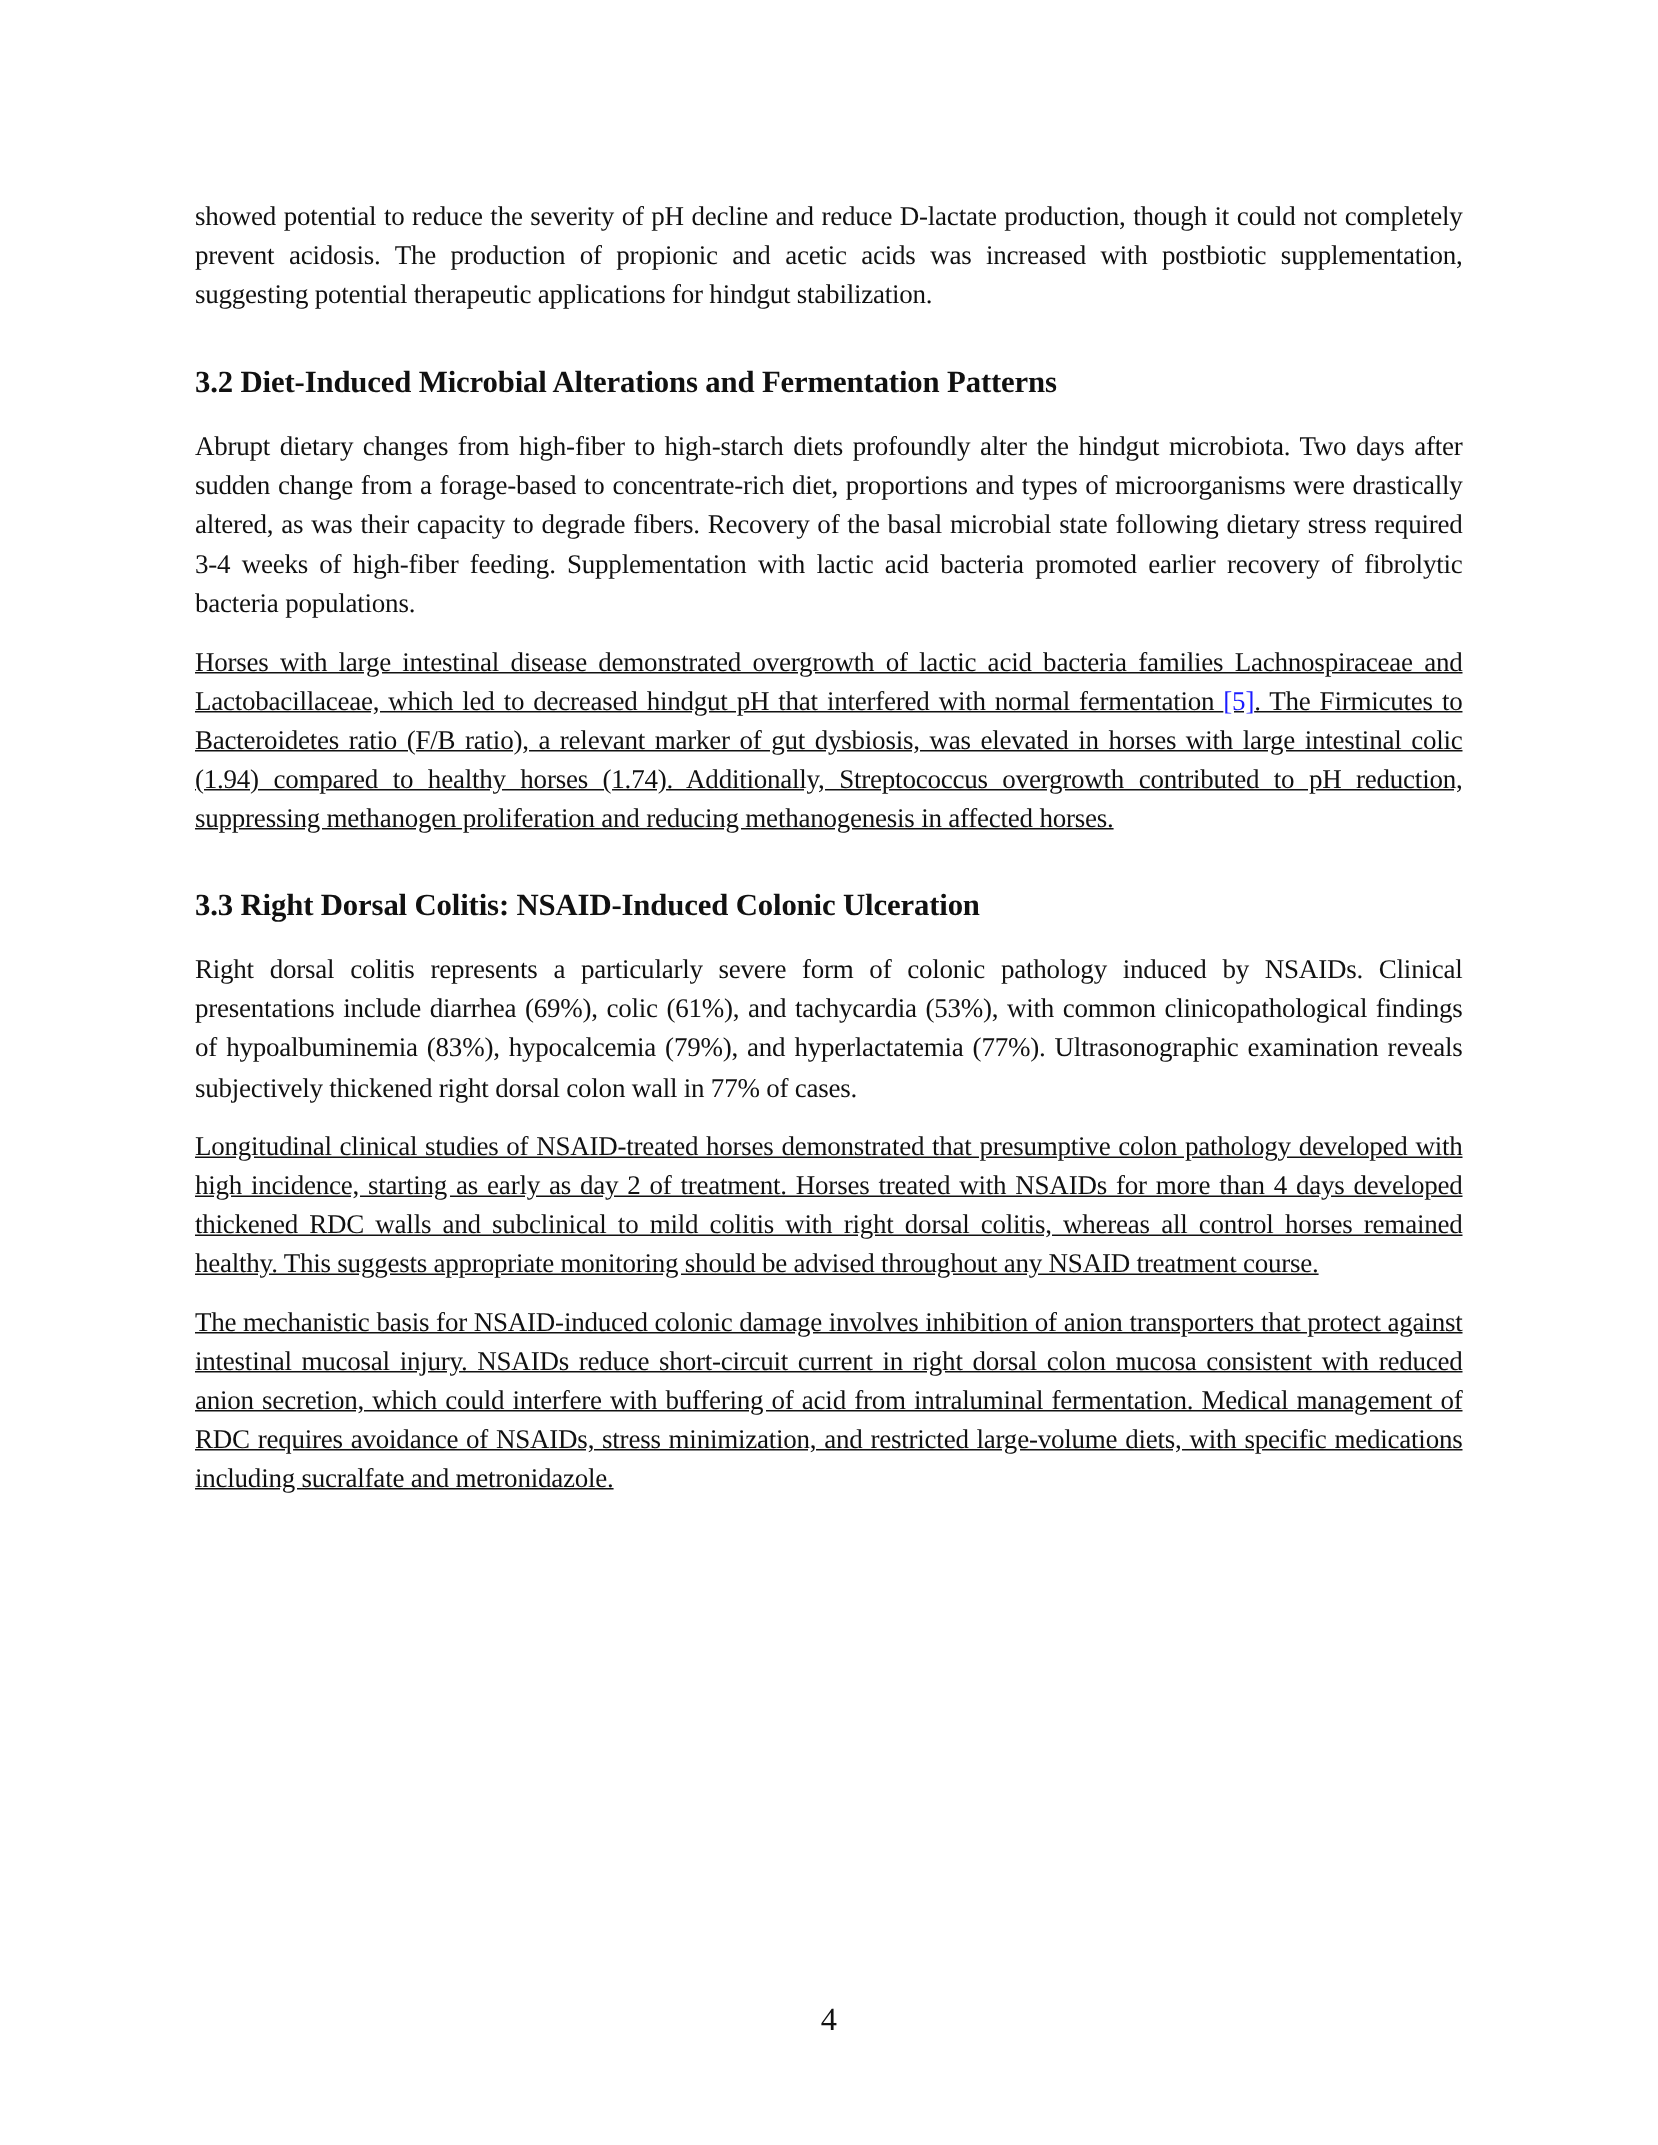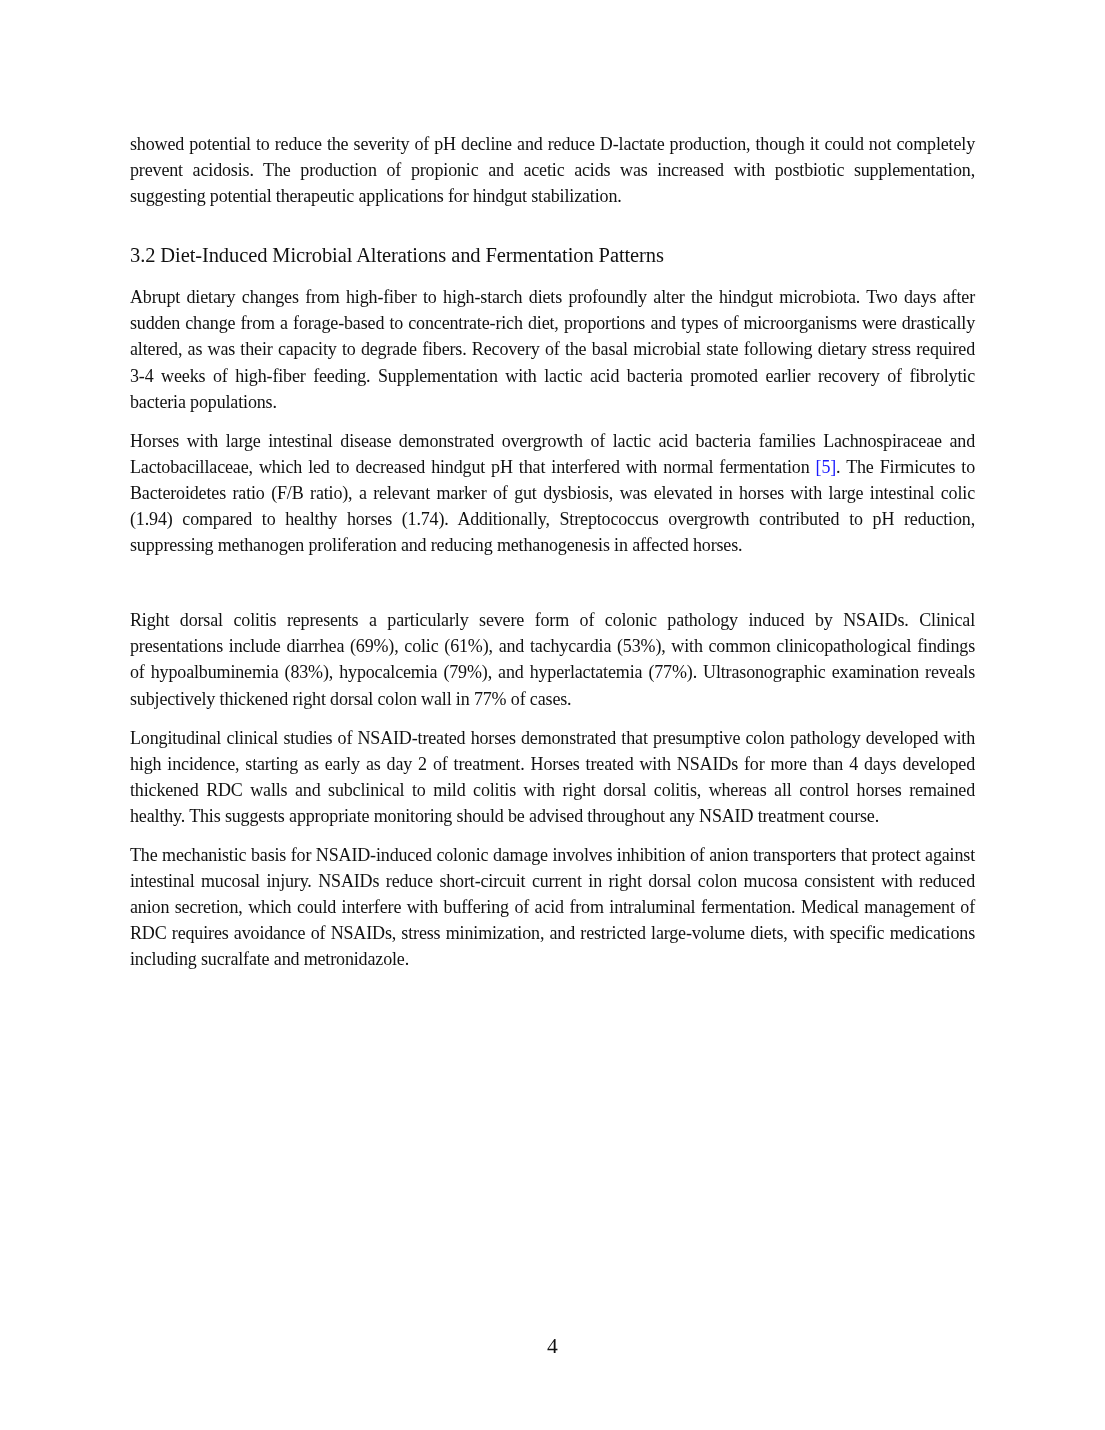--- a/index.html
+++ b/index.html
@@ -22,25 +22,25 @@
       width: 845px;
     }
     p.para {
       margin: 0;
       font-size: 18px;
       line-height: 26.1px;
       text-align: justify;
       hyphens: manual;
       letter-spacing: -0.15px;
     }
-    p.para + p.para { margin-top: 13px; }
+    p.para + p.para { margin-top: 13px; text-decoration: underline; }
     h3.section {
       margin: 0;
       font-size: 20.5px;
-      font-weight: normal;
+      font-weight: bold;
       line-height: 26px;
       letter-spacing: -0.1px;
     }
     .gap-before-heading { height: 33px; }
     .gap-after-heading { height: 16px; }
     a.cite {
       color: #1a1aff;
       text-decoration: none;
     }
     .page-number {
@@ -60,20 +60,21 @@
   <p class="para">showed potential to reduce the severity of pH decline and reduce D-lactate production, though it could not completely prevent acidosis. The production of propionic and acetic acids was increased with postbiotic supplementation, suggesting potential therapeutic ap­plications for hindgut stabilization.</p>
 
   <div class="gap-before-heading"></div>
   <h3 class="section">3.2 Diet-Induced Microbial Alterations and Fermentation Patterns</h3>
   <div class="gap-after-heading"></div>
 
   <p class="para">Abrupt dietary changes from high-fiber to high-starch diets profoundly alter the hindgut microbiota. Two days after sudden change from a forage-based to concentrate-rich diet, proportions and types of microorganisms were drastically altered, as was their capacity to degrade fibers. Recovery of the basal microbial state following dietary stress required 3-4 weeks of high-fiber feeding. Supplementation with lactic acid bacteria promoted earlier recovery of fibrolytic bacteria populations.</p>
   <p class="para"><span>Horses with large intestinal disease demonstrated overgrowth of lactic acid bacteria fami­lies Lachnospiraceae and Lactobacillaceae, which led to decreased hindgut pH that inter­fered with normal fermentation </span><a class="cite" style="color: rgb(26, 26, 255);">[5]</a><span>. The Firmicutes to Bacteroidetes ratio (F/B ratio), a relevant marker of gut dysbiosis, was elevated in horses with large intestinal colic (1.94) compared to healthy horses (1.74). Additionally, Streptococcus overgrowth contributed to pH reduction, suppressing methanogen proliferation and reducing methanogenesis in affected horses.</span></p>
 
   <div class="gap-before-heading"></div>
+  <h3 class="section">3.3 Right Dorsal Colitis: NSAID-Induced Colonic Ulceration</h3>
   <div class="gap-after-heading"></div>
 
   <p class="para">Right dorsal colitis represents a particularly severe form of colonic pathology induced by NSAIDs. Clinical presentations include diarrhea (69%), colic (61%), and tachycardia (53%), with common clinicopathological findings of hypoalbuminemia (83%), hypocal­cemia (79%), and hyperlactatemia (77%). Ultrasonographic examination reveals subjec­tively thickened right dorsal colon wall in 77% of cases.</p>
   <p class="para">Longitudinal clinical studies of NSAID-treated horses demonstrated that presumptive colon pathology developed with high incidence, starting as early as day 2 of treatment. Horses treated with NSAIDs for more than 4 days developed thickened RDC walls and subclinical to mild colitis with right dorsal colitis, whereas all control horses remained healthy. This suggests appropriate monitoring should be advised throughout any NSAID treatment course.</p>
   <p class="para">The mechanistic basis for NSAID-induced colonic damage involves inhibition of anion transporters that protect against intestinal mucosal injury. NSAIDs reduce short-circuit current in right dorsal colon mucosa consistent with reduced anion secretion, which could interfere with buffering of acid from intraluminal fermentation. Medical management of RDC requires avoidance of NSAIDs, stress minimization, and restricted large-volume diets, with specific medications including sucralfate and metronidazole.</p>
 </div>
 
 <div class="page-number">4</div>
 
 </body></html>

